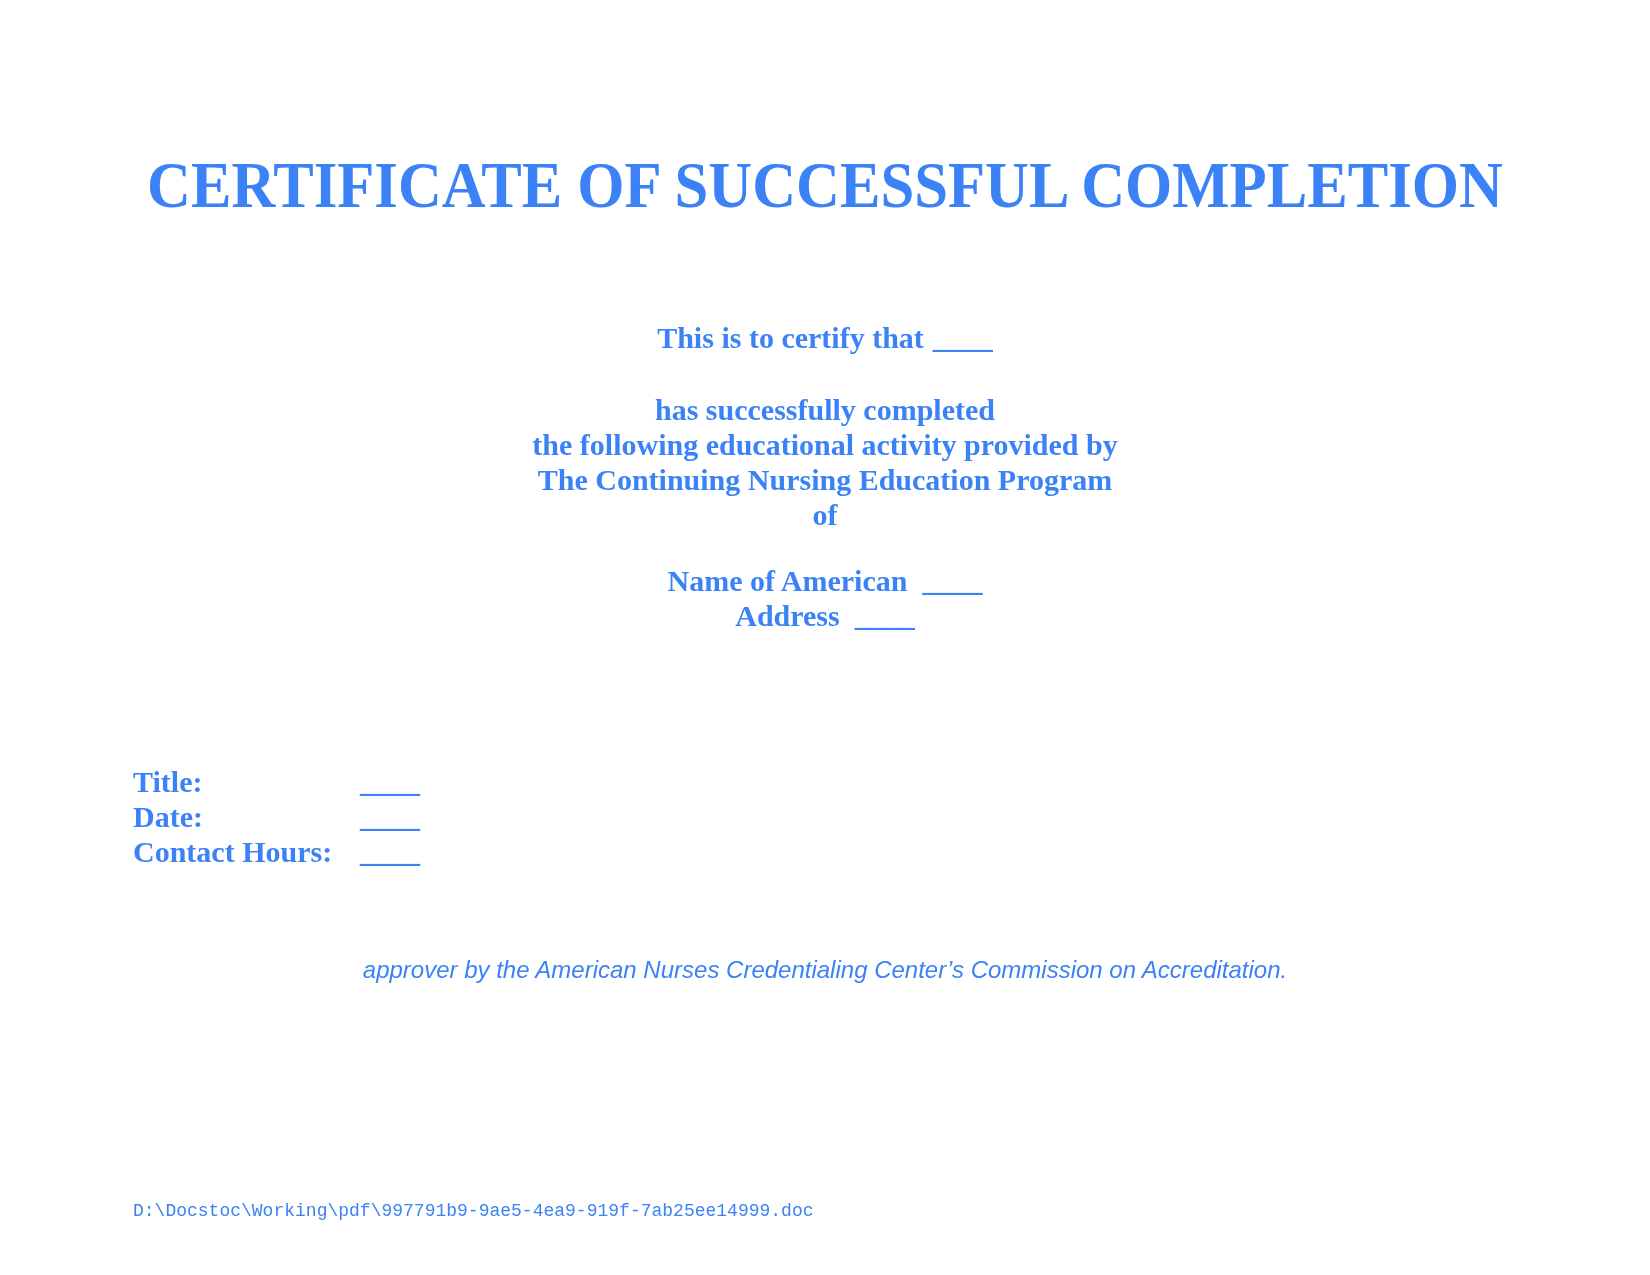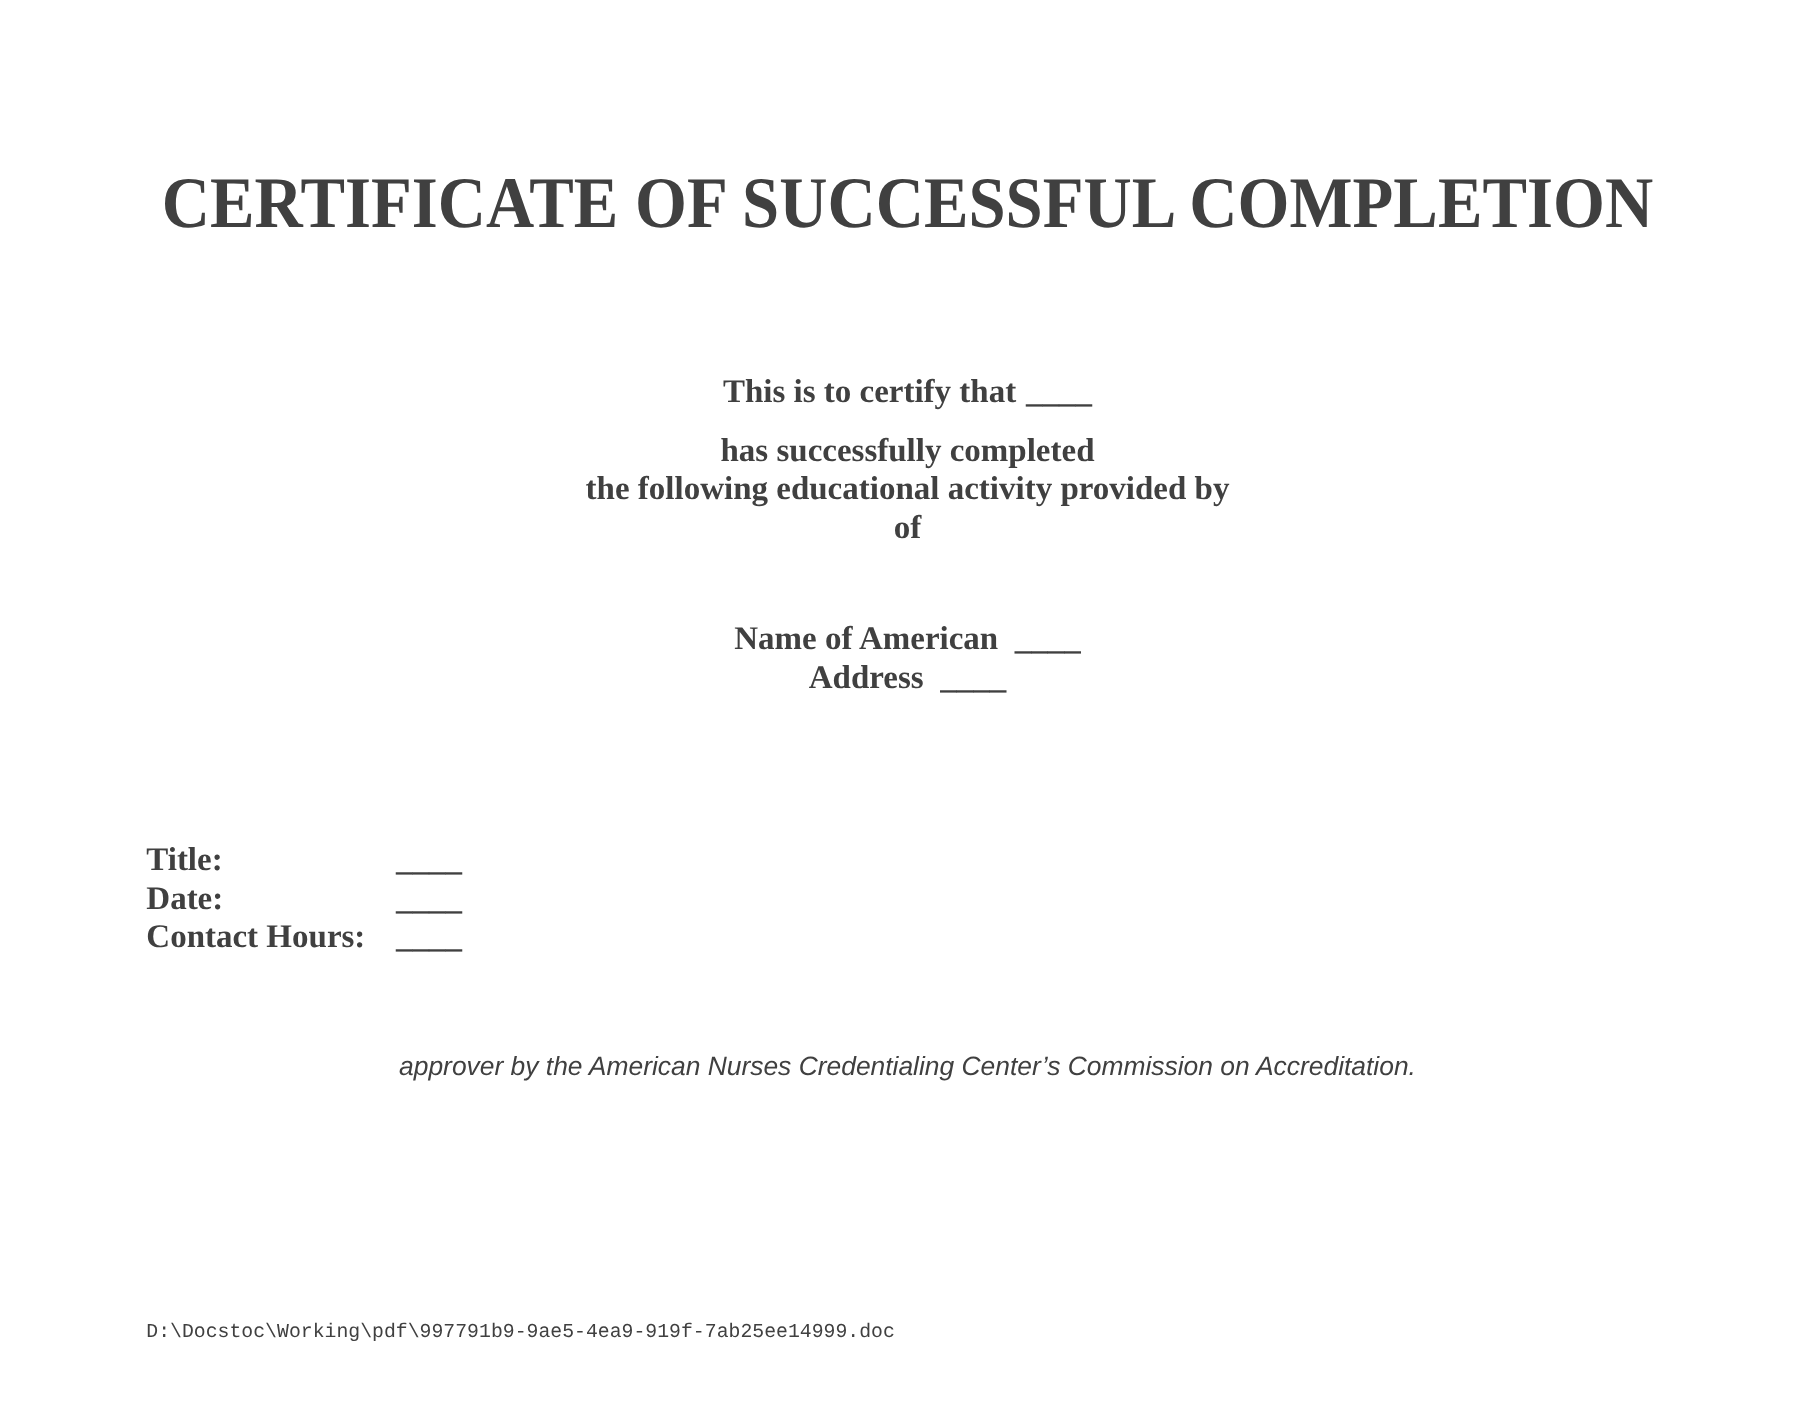--- a/index.html
+++ b/index.html
@@ -5,21 +5,21 @@
   html, body {
     margin: 0;
     padding: 0;
     background: #ffffff;
   }
   .page {
     position: relative;
     width: 1650px;
     height: 1275px;
     background: #ffffff;
-    color: #404040;
+    color: #3b82f6;
     font-family: "Liberation Serif", serif;
     overflow: hidden;
   }
   
   .title {
     position: absolute;
     top: 150px;
     left: 0;
     width: 100%;
     margin: 0;
@@ -36,21 +36,21 @@
     position: absolute;
     left: 0;
     width: 100%;
     margin: 0;
     text-align: center;
     font-size: 30px;
     font-weight: bold;
     line-height: 35px;
     white-space: nowrap;
   }
-  .certify-line { top: 338px; }
+  .certify-line { top: 320px; }
   .body-lines   { top: 392px; }
   .activity-block { top: 563px; }
   .blank { white-space: nowrap; }
   .gap-small { margin-left: 9px; }
   .gap-wide  { margin-left: 15px; }
   
   .fields {
     position: absolute;
     top: 764px;
     left: 133px;
@@ -98,20 +98,21 @@
 
   <h1 class="title">CERTIFICATE OF SUCCESSFUL COMPLETION</h1>
 
   <p class="serif-center certify-line">
     <span>This is to certify that</span><span class="blank gap-small">____</span>
   </p>
 
   <div class="serif-center body-lines">
     <div>has successfully completed</div>
     <div>the following educational activity provided by</div>
+    <div>The Continuing Nursing Education Program</div>
     <div>of</div>
   </div>
 
   <div class="serif-center activity-block">
     <div>
       <span>Name of American</span><span class="blank gap-wide">____</span>
     </div>
     <div>
       <span>Address</span><span class="blank gap-wide">____</span>
     </div>

